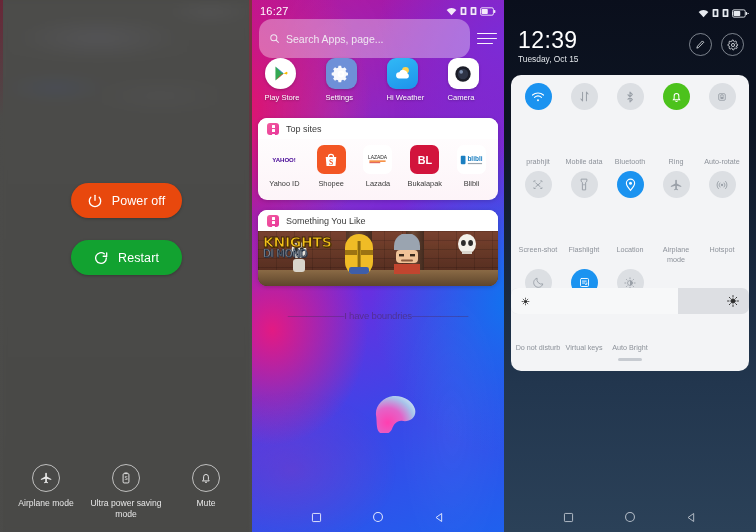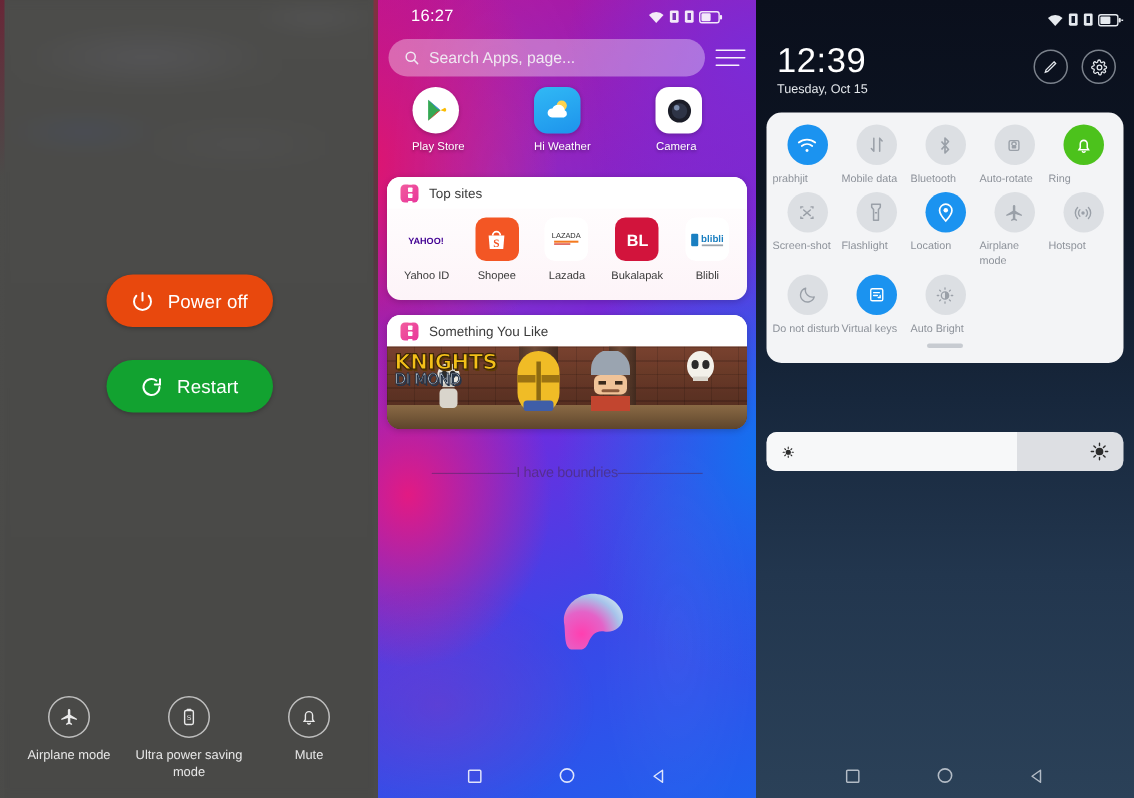--- a/index.html
+++ b/index.html
@@ -54,28 +54,28 @@
       radial-gradient(ellipse 190px 200px at 250px 40px, #7b2bd6 0%, rgba(123,43,214,0) 66%),
       linear-gradient(155deg,#b4169b 0%, #8a23c4 28%, #6a2ee0 52%, #3a47e8 74%, #1f61ee 100%);
   }
   #panel-home .swirl { position:absolute; inset:0; opacity:.5;
     background:
       radial-gradient(ellipse 130px 300px at 80px 120px, rgba(255,255,255,.09), rgba(255,255,255,0) 60%),
       radial-gradient(ellipse 90px 240px at 200px 430px, rgba(255,255,255,.08), rgba(255,255,255,0) 62%),
       radial-gradient(ellipse 160px 120px at 40px 470px, rgba(238,30,140,.38), rgba(238,30,140,0) 66%); }
 
   .statusbar { position:absolute; top:0; left:0; right:0; height:22px;
-     display:flex; align-items:center; justify-content:space-between; padding:0 22px; z-index:5; }
+     display:flex; align-items:center; justify-content:space-between; padding:0 8px; z-index:5; }
   .sb-time { font-size:11px; color:#fff; letter-spacing:.2px; }
   .sb-icons { display:flex; align-items:center; gap:3px; }
   .sb-icons svg { display:block; }
 
   .searchrow { position:absolute; top:26px; left:7px; right:7px; height:25px;
      display:flex; align-items:center; gap:7px; z-index:4; }
-  .searchbox { flex:1; height:25px; border-radius:13px; background:rgba(255,255,255,.35);
+  .searchbox { flex:1; height:39px; border-radius:13px; background:rgba(255,255,255,.35);
      display:flex; align-items:center; gap:6px; padding:0 10px; }
   .searchbox svg { display:block; flex:0 0 11px; }
   .searchph { font-size:10.5px; color:#f0e8f2; }
   .hamburger { width:20px; height:18px; display:flex; flex-direction:column;
      justify-content:center; gap:3.5px; flex:0 0 20px; }
   .hamburger i { display:block; height:1.6px; background:rgba(255,255,255,.95); border-radius:1px; }
   .hamburger i:nth-child(1){ width:20px; }
   .hamburger i:nth-child(2){ width:20px; }
   .hamburger i:nth-child(3){ width:16px; }
 
@@ -148,21 +148,21 @@
   .qs-panel { position:absolute; top:75px; left:7px; right:7px; border-radius:10px;
      background:#f3f4f6; padding:8px 4px 10px; }
   .qs-grid { display:flex; flex-wrap:wrap; }
   .qs-tile { width:20%; display:flex; flex-direction:column; align-items:center; gap:4px;
      margin-bottom:5px; }
   .qs-circ { width:27px; height:27px; border-radius:50%; background:#dcdfe3;
      display:flex; align-items:center; justify-content:center; }
   .qs-circ.on-blue { background:#1b93f0; }
   .qs-circ.on-green { background:#4cc21c; }
   .qs-circ svg { display:block; }
-  .qs-lbl { font-size:7.2px; color:#8d929a; text-align:left; line-height:1.3; width:100%; }
+  .qs-lbl { font-size:7.2px; color:#8d929a; text-align:center; line-height:1.3; width:100%;margin-top:43px; }
   .qs-handle { width:24px; height:3px; border-radius:2px; background:#c7cbd1; margin:1px auto 0; }
 
   .qs-bright { position:absolute; top:288px; left:7px; right:7px; height:26px;
      border-radius:7px; background:#dddfe3; overflow:hidden; display:flex;
      align-items:center; }
   .qs-bright .fill { position:absolute; left:0; top:0; bottom:0; background:#f7f8f9; }
   .qs-bright .bi { position:relative; z-index:2; display:flex; align-items:center; }
   .qs-bright .bi.l { margin-left:9px; }
   .qs-bright .bi.r { margin-left:auto; margin-right:9px; }
   .qs-bright svg { display:block; }
@@ -287,20 +287,29 @@
       <div class="appitem">
         <span class="appicon" style="background:#fff;border-radius:50%;">
           <svg width="19" height="19" viewBox="0 0 24 24">
               <path d="M5.6 3.2 16 12 5.6 20.8z" fill="#34a853"></path>
               <path d="M5.6 3.2 13 10.6 16 12z" fill="#4285f4"></path>
               <path d="M5.6 20.8 13 13.4 16 12z" fill="#ea4335"></path>
               <path d="M16 12l3.8-2.2c1.4.8 1.4 2.6 0 3.4z" fill="#fbbc04"></path>
             </svg>
         </span>
         <span class="applabel">Play Store</span>
+      </div>
+      <div class="appitem">
+        <span class="appicon" style="background:#6e90d8;">
+          <svg width="20" height="20" viewBox="0 0 24 24" fill="#fff">
+              <path d="M12 8.2a3.8 3.8 0 1 0 0 7.6 3.8 3.8 0 0 0 0-7.6zm0 5.6a1.8 1.8 0 1 1 0-3.6 1.8 1.8 0 0 1 0 3.6z"></path>
+              <path d="M20.4 13.6v-3.2l-2.3-.5a6.6 6.6 0 0 0-.7-1.7l1.3-2-2.3-2.3-2 1.3a6.6 6.6 0 0 0-1.7-.7L12.2 2.2H9l-.5 2.3a6.6 6.6 0 0 0-1.7.7l-2-1.3L2.5 6.2l1.3 2a6.6 6.6 0 0 0-.7 1.7l-2.3.5v3.2l2.3.5c.16.6.4 1.16.7 1.7l-1.3 2 2.3 2.3 2-1.3c.54.3 1.1.54 1.7.7l.5 2.3h3.2l.5-2.3c.6-.16 1.16-.4 1.7-.7l2 1.3 2.3-2.3-1.3-2c.3-.54.54-1.1.7-1.7z" fill-opacity=".95"></path>
+            </svg>
+        </span>
+        <span class="applabel">Settings</span>
       </div>
       <div class="appitem">
         <span class="appicon" style="background:linear-gradient(160deg,#31b9f5,#1d93ec);">
           <svg width="21" height="21" viewBox="0 0 24 24">
               <circle cx="15.4" cy="8.4" r="3.9" fill="#ffd34d"></circle>
               <path d="M8 17.6a3.5 3.5 0 0 1 .3-7 5 5 0 0 1 9.4 1.4 3 3 0 0 1-.6 5.6z" fill="#fff"></path>
             </svg>
         </span>
         <span class="applabel">Hi Weather</span>
       </div>
@@ -540,38 +549,38 @@
         <div class="qs-tile">
           <span class="qs-circ">
             <svg width="12" height="14" viewBox="0 0 20 24" fill="none" stroke="#9aa0a8" stroke-width="1.9" stroke-linejoin="round">
                 <path d="M6 7.4 14 16.6 10 20.5V3.5l4 3.9L6 16.6"></path>
               </svg>
           </span>
           <span class="qs-lbl">Bluetooth</span>
         </div>
 
         <div class="qs-tile">
+          <span class="qs-circ on-green">
+            <svg width="13" height="14" viewBox="0 0 24 24" fill="none" stroke="#fff" stroke-width="1.9" stroke-linecap="round">
+                <path d="M6.2 17.2h11.6l-1.5-2.4V10a4.3 4.3 0 0 0-8.6 0v4.8z"></path>
+                <path d="M10.4 19.5a1.9 1.9 0 0 0 3.2 0"></path>
+              </svg>
+          </span>
+          <span class="qs-lbl">Ring</span>
+        </div>
+
+        <div class="qs-tile">
           <span class="qs-circ">
             <svg width="14" height="14" viewBox="0 0 24 24" fill="none" stroke="#9aa0a8" stroke-width="1.6">
                 <rect x="6.4" y="6.4" width="11.2" height="11.2" rx="1.8"></rect>
                 <path d="M9.6 11.4v-1a2.4 2.4 0 0 1 4.8 0v1"></path>
                 <rect x="9.4" y="11.4" width="5.2" height="4" rx=".9" fill="#9aa0a8" stroke="none"></rect>
               </svg>
           </span>
           <span class="qs-lbl">Auto-rotate</span>
-        </div>
-
-        <div class="qs-tile">
-          <span class="qs-circ on-green">
-            <svg width="13" height="14" viewBox="0 0 24 24" fill="none" stroke="#fff" stroke-width="1.9" stroke-linecap="round">
-                <path d="M6.2 17.2h11.6l-1.5-2.4V10a4.3 4.3 0 0 0-8.6 0v4.8z"></path>
-                <path d="M10.4 19.5a1.9 1.9 0 0 0 3.2 0"></path>
-              </svg>
-          </span>
-          <span class="qs-lbl">Ring</span>
         </div>
 
         <div class="qs-tile">
           <span class="qs-circ">
             <svg width="14" height="14" viewBox="0 0 24 24" fill="none" stroke="#9aa0a8" stroke-width="1.6" stroke-linecap="round">
                 <path d="M5 6.4V5h2.2M18.8 6.4V5h-2.2M5 16.6V18h2.2M18.8 16.6V18h-2.2"></path>
                 <path d="M8.2 8.6 15.8 15M15.8 8.6 8.2 15"></path>
               </svg>
           </span>
           <span class="qs-lbl">Screen-shot</span>

